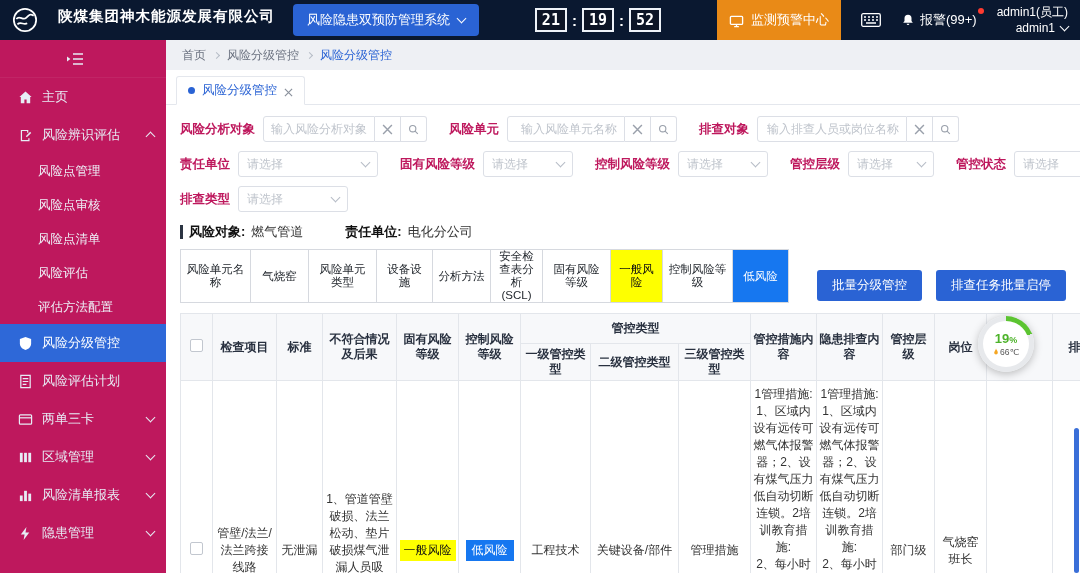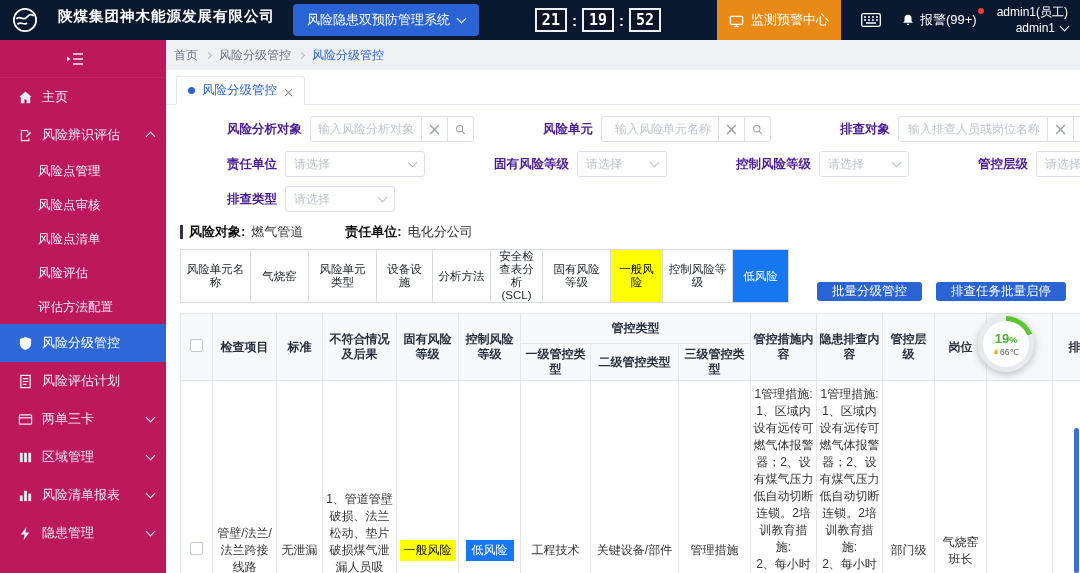--- a/index.html
+++ b/index.html
@@ -35,35 +35,35 @@
   .side-top { height:38px; display:flex; align-items:center; padding-left:66px; border-bottom:1px solid rgba(255,255,255,.06); }
   .side-top .icon { width:18px; height:14px; cursor:pointer; }
   .sitem { height:38px; display:flex; align-items:center; gap:9px; padding:0 12px 0 18px; font-size:13px; cursor:pointer; white-space:nowrap; }
   .sitem .micon { width:15px; height:15px; flex:0 0 15px; }
   .sitem .grow { flex:1; }
   .sitem.active { background:#2e68d8; color:#fff; }
   .subitem { height:34px; display:flex; align-items:center; padding-left:38px; font-size:12.5px; color:#eef1f8; cursor:pointer; white-space:nowrap; }
 
   
   .content { flex:1; display:flex; flex-direction:column; overflow:hidden; position:relative; background:#eef0f4; }
-  .breadcrumb { height:30px; flex:0 0 30px; display:flex; align-items:center; gap:8px; padding:0 8px; font-size:12px; color:#6b7280; }
+  .breadcrumb { height:30px; flex:0 0 30px; display:flex; align-items:center; gap:8px; padding:0 16px; font-size:12px; color:#6b7280; }
   .bc-sep { width:5px; height:5px; border-right:1.3px solid #b6bcc6; border-bottom:1.3px solid #b6bcc6; transform:rotate(-45deg); display:inline-block; }
   .bc-last { color:#2a63d4; }
   .panel { flex:1; background:#fff; overflow:hidden; display:flex; flex-direction:column; }
 
   .tabbar { flex:0 0 34px; padding:6px 10px 0; border-bottom:1px solid #e4e7ed; display:flex; }
   .tab { display:flex; align-items:center; gap:7px; border:1px solid #e4e7ed; border-bottom:1px solid #fff; margin-bottom:-1px; background:#fff; padding:5px 11px; font-size:12.5px; color:#2a63d4; border-radius:3px 3px 0 0; cursor:pointer; }
   .tab .tdot { width:7px; height:7px; border-radius:50%; background:#2a63d4; }
   .tab .tclose { width:9px; height:9px; color:#8a919c; }
 
   
   .filters { padding:11px 14px 0; }
   .frow { display:flex; align-items:center; margin-bottom:9px; }
   .fgroup { display:flex; align-items:center; margin-right:22px; }
-  .flabel { font-size:12.5px; font-weight:bold; color:#4c1d95; margin-right:8px; white-space:nowrap;margin-left:47px; }
+  .flabel { font-size:12.5px; font-weight:bold; color:#be185d; margin-right:8px; white-space:nowrap; }
   .finput { height:26px; border:1px solid #dcdfe6; border-radius:3px 0 0 3px; padding:0 7px; font-size:12px; color:#333; outline:none; font-family:inherit;text-align:right; }
   .finput::placeholder { color:#bfc4cc; }
   .fbtn { width:26px; height:26px; border:1px solid #dcdfe6; border-left:none; background:#fff; display:flex; align-items:center; justify-content:center; color:#9aa0ab; cursor:pointer; }
   .fbtn.last { border-radius:0 3px 3px 0; }
   .fbtn svg { width:11px; height:11px; }
   .fselect { height:26px; border:1px solid #dcdfe6; border-radius:3px; display:flex; align-items:center; justify-content:space-between; padding:0 8px; color:#bfc4cc; font-size:12px; cursor:pointer; background:#fff; }
   .fselect .caret-down { border-color:#b6bcc6; }
   .w112{width:112px} .w118{width:118px} .w150{width:150px} .w140{width:140px} .w90{width:90px} .w86{width:86px} .w110{width:110px}
 
   
@@ -74,21 +74,21 @@
   .ival { color:#333; }
 
   
   .sumrow { padding:0 14px; display:flex; align-items:flex-end; justify-content:space-between; }
   .sumtable { display:flex; border:1px solid #d6d9df; border-right:none; background:#fff; }
   .scell { border-right:1px solid #d6d9df; display:flex; align-items:center; justify-content:center; text-align:center; padding:3px 5px; font-size:11.5px; line-height:13px; color:#24292f; height:52px; overflow:hidden; }
   .scw66{width:70px}.scw56{width:58px}.scw64{width:68px}.scw52{width:56px}.scw54{width:52px}.scw48{width:52px}
   .scell.hl-yellow { background:#feff00; color:#111; }
   .scell.hl-blue { background:#1677f0; color:#fff; }
   .sumbtns { display:flex; gap:14px; padding-bottom:2px; }
-  .btn-primary { background:#2a63d4; color:#fff; border:none; border-radius:3px; padding:1px 15px; font-size:12.5px; cursor:pointer; white-space:nowrap; font-family:inherit; }
+  .btn-primary { background:#2a63d4; color:#fff; border:none; border-radius:3px; padding:7px 15px; font-size:12.5px; cursor:pointer; white-space:nowrap; font-family:inherit; }
 
   
   .tablewrap { margin:10px 0 0 14px; overflow:hidden; flex:1; }
   table.grid { border-collapse:collapse; table-layout:fixed; width:916px; }
   .grid th, .grid td { border:1px solid #e3e6eb; text-align:center; vertical-align:middle; font-size:12px; padding:3px 2px; word-break:break-all; }
   .grid th { background:#f7f8fa; font-weight:bold; color:#28303f; line-height:15px; }
   .grid thead tr:first-child th { height:30px; }
   .grid thead tr:last-child th { height:34px; }
   .grid td { color:#333; line-height:17px; }
   .data-row td { height:340px; }

